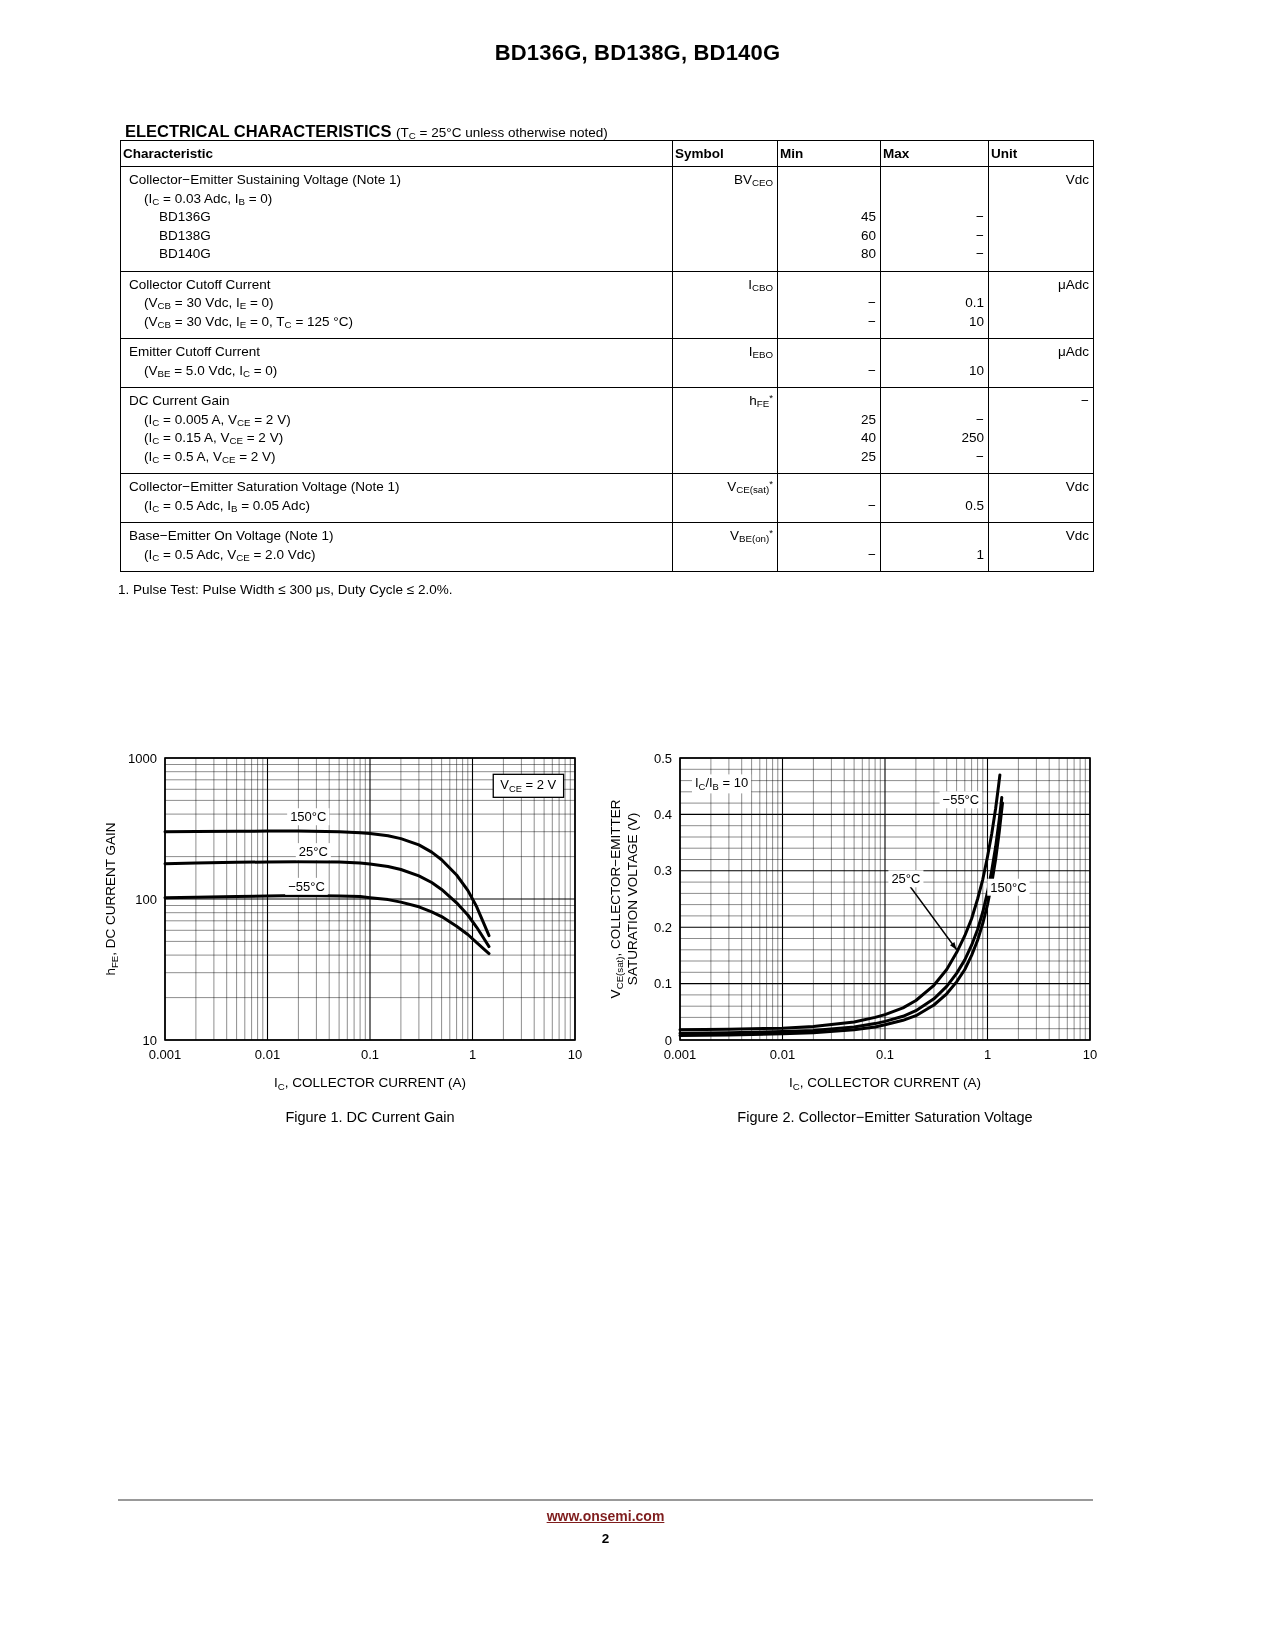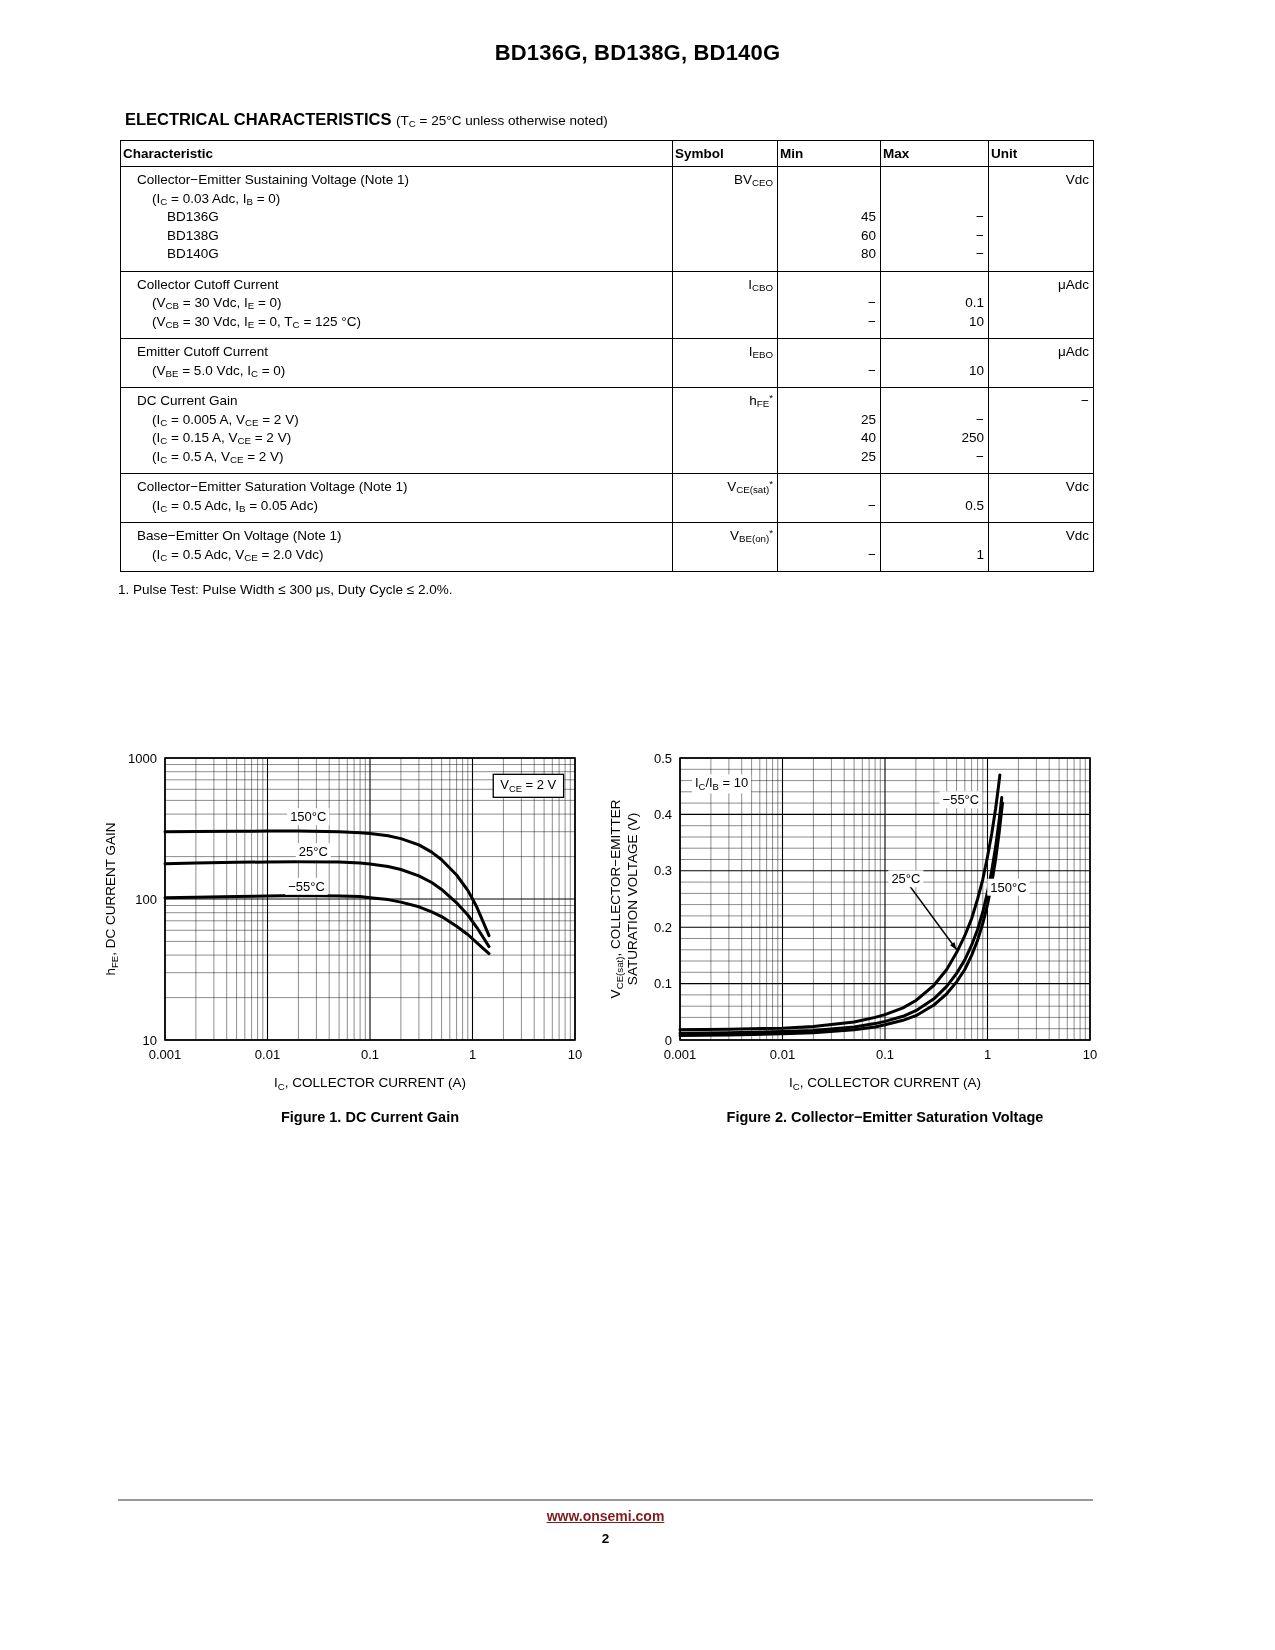--- a/index.html
+++ b/index.html
@@ -1,37 +1,37 @@
 <!DOCTYPE html>
 <html><head>
 <meta charset="utf-8">
 <style>
   * { box-sizing: border-box; }
   body { margin:0; background:#fff; font-family:"Liberation Sans", sans-serif; color:#000; }
   .page { position:relative; width:1275px; height:1650px; margin:0 auto; background:#fff; overflow:hidden; }
   .doc-title { position:absolute; top:40px; left:0; width:100%; text-align:center; font-size:22px; font-weight:bold; letter-spacing:0.2px; }
-  .section-heading { position:absolute; top:110px; left:125px; font-size:16.5px; font-weight:bold; }
+  .section-heading { position:absolute; top:122px; left:125px; font-size:16.5px; font-weight:bold; }
   .section-heading .note { font-weight:normal; font-size:13.5px; }
   sub { font-size:72%; vertical-align:-0.25em; line-height:0; }
   sup { font-size:72%; vertical-align:0.45em; line-height:0; }
   .ec-table { position:absolute; top:140px; left:120px; width:973px; border-collapse:collapse; table-layout:fixed; }
   .ec-table th { border:1.5px solid #000; font-size:13.5px; font-weight:bold; text-align:left; padding:5px 2px; }
   .ec-table td { border:1.5px solid #000; font-size:13.5px; vertical-align:top; padding:4px 4px 7px; }
-  .ec-table td.char-cell { text-align:left; padding-left:16px; }
+  .ec-table td.char-cell { text-align:left; padding-left:8px; }
   .ec-table td.center { text-align:right; }
   .ln { white-space:pre; line-height:18.5px; min-height:18.5px; }
   .notes { position:absolute; top:578px; left:118px; width:980px; font-size:13.5px; line-height:17.5px; }
   .notes .n1 { margin-top:3px; }
   .typ-heading { position:absolute; top:703px; left:0; width:100%; text-align:center; font-size:17px; font-weight:bold; }
   .figure { position:absolute; top:745px; width:530px; }
   .fig1 { left:85px; }
   .fig2 { left:600px; }
   .figure svg { display:block; }
   .figure svg text { font-family:"Liberation Sans", sans-serif; fill:#000; }
-  .caption { width:410px; margin-left:80px; text-align:center; font-size:14.5px; font-weight:bold; margin-top:4px; }
+  .caption { width:410px; margin-left:80px; text-align:center; font-size:14.5px; font-weight:normal; margin-top:4px; }
   .footer-rule { position:absolute; top:1499px; left:118px; width:975px; border-top:2px solid #999; }
   .footer-link { position:absolute; top:1508px; left:118px; width:975px; text-align:center; font-size:14px; font-weight:bold; color:#7f1d1d; text-decoration:underline; cursor:pointer; display:block; }
   .page-num { position:absolute; top:1531px; left:118px; width:975px; text-align:center; font-size:13.5px; font-weight:bold; }
 </style>
 </head>
 <body>
 
 <div class="page">
 
   <div class="doc-title">BD136G, BD138G, BD140G</div>

